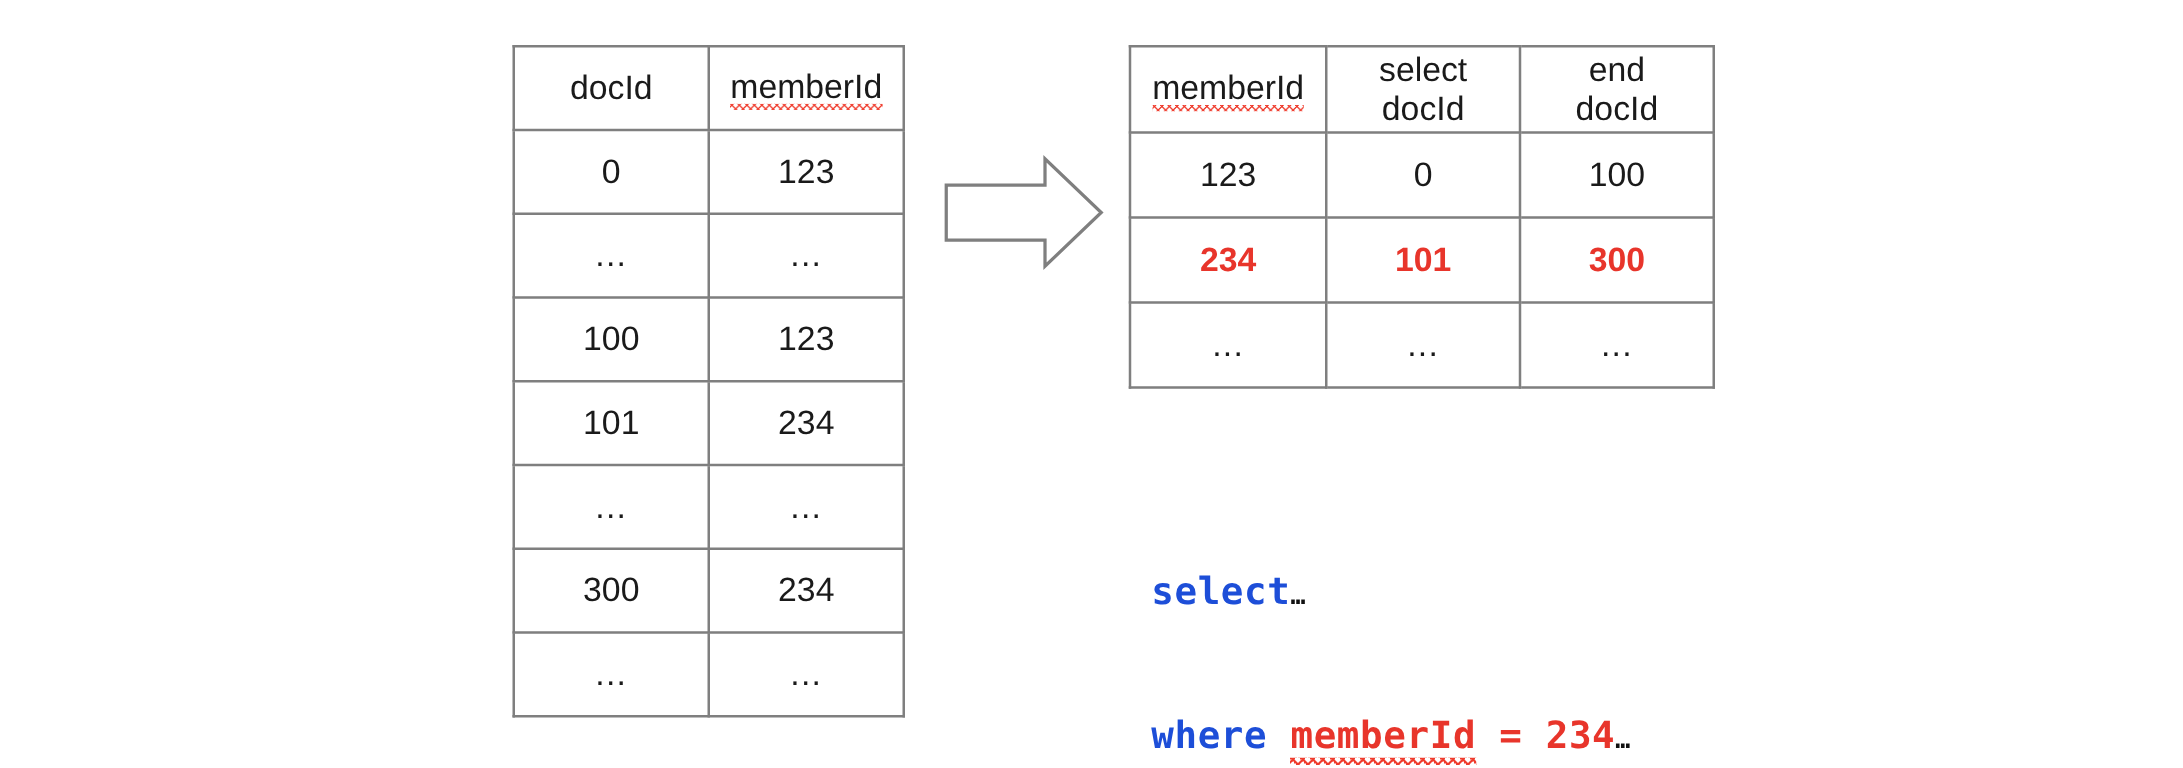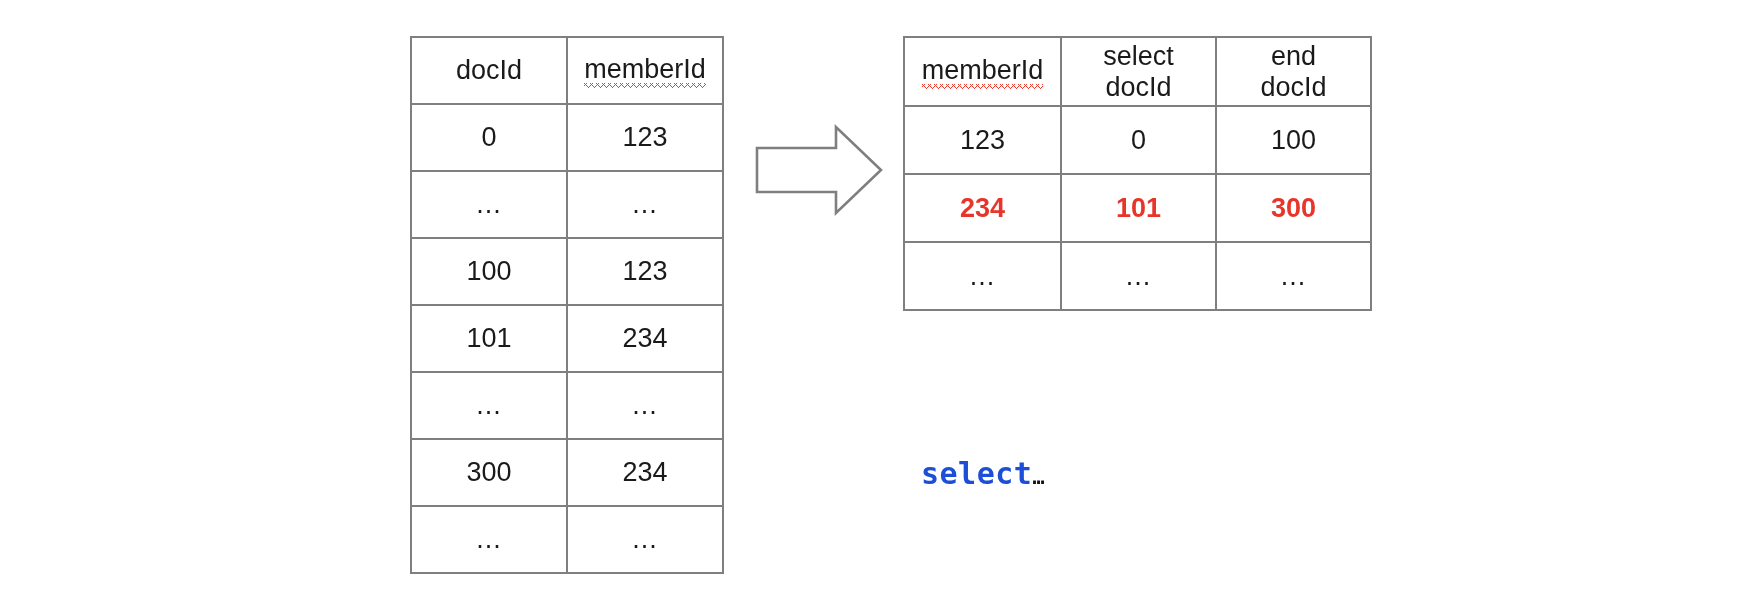--- a/index.html
+++ b/index.html
@@ -211,14 +211,15 @@
     <tr>
       <td class="ellip">...</td>
       <td class="ellip">...</td>
       <td class="ellip">...</td>
     </tr>
   </tbody>
 </table>
 
 <div id="sql-block">
   <span class="sql-line"><span class="kw">select</span><span class="dots-small">…</span></span>
+  <span class="sql-line"><span class="kw">where</span> <span class="rd sqm">memberId</span><span class="rd"> </span><span class="rd">=</span><span class="rd"> </span><span class="rd">234</span><span class="dots-small">…</span></span>
   
 </div>
 
 </body></html>

